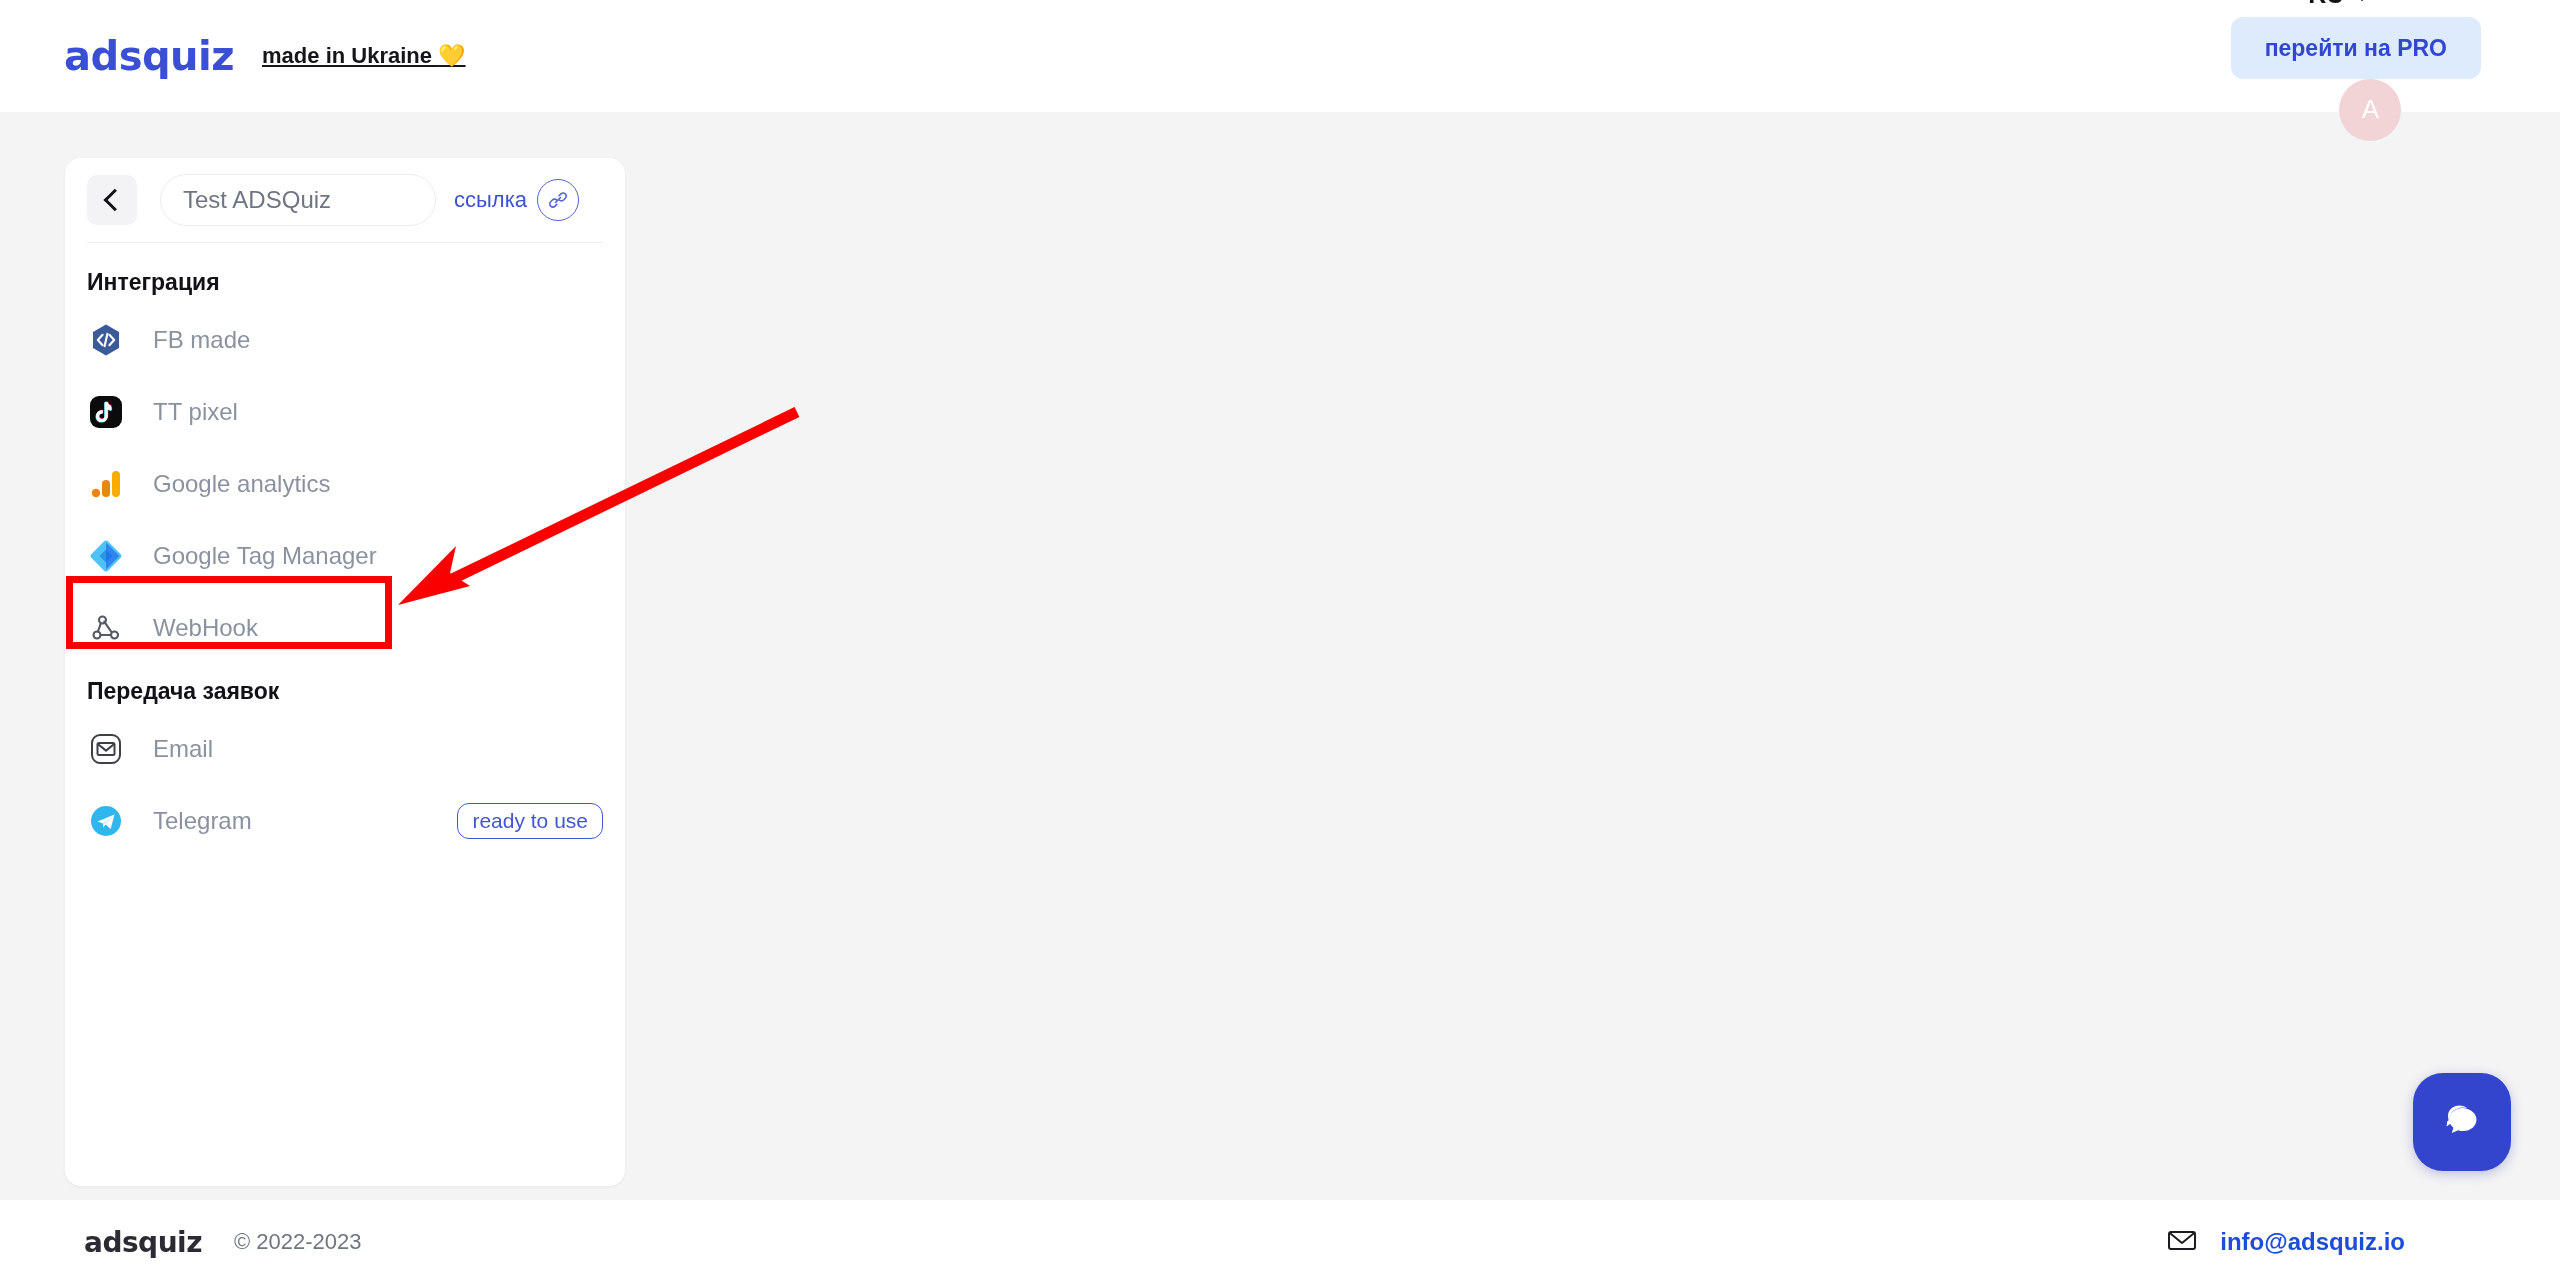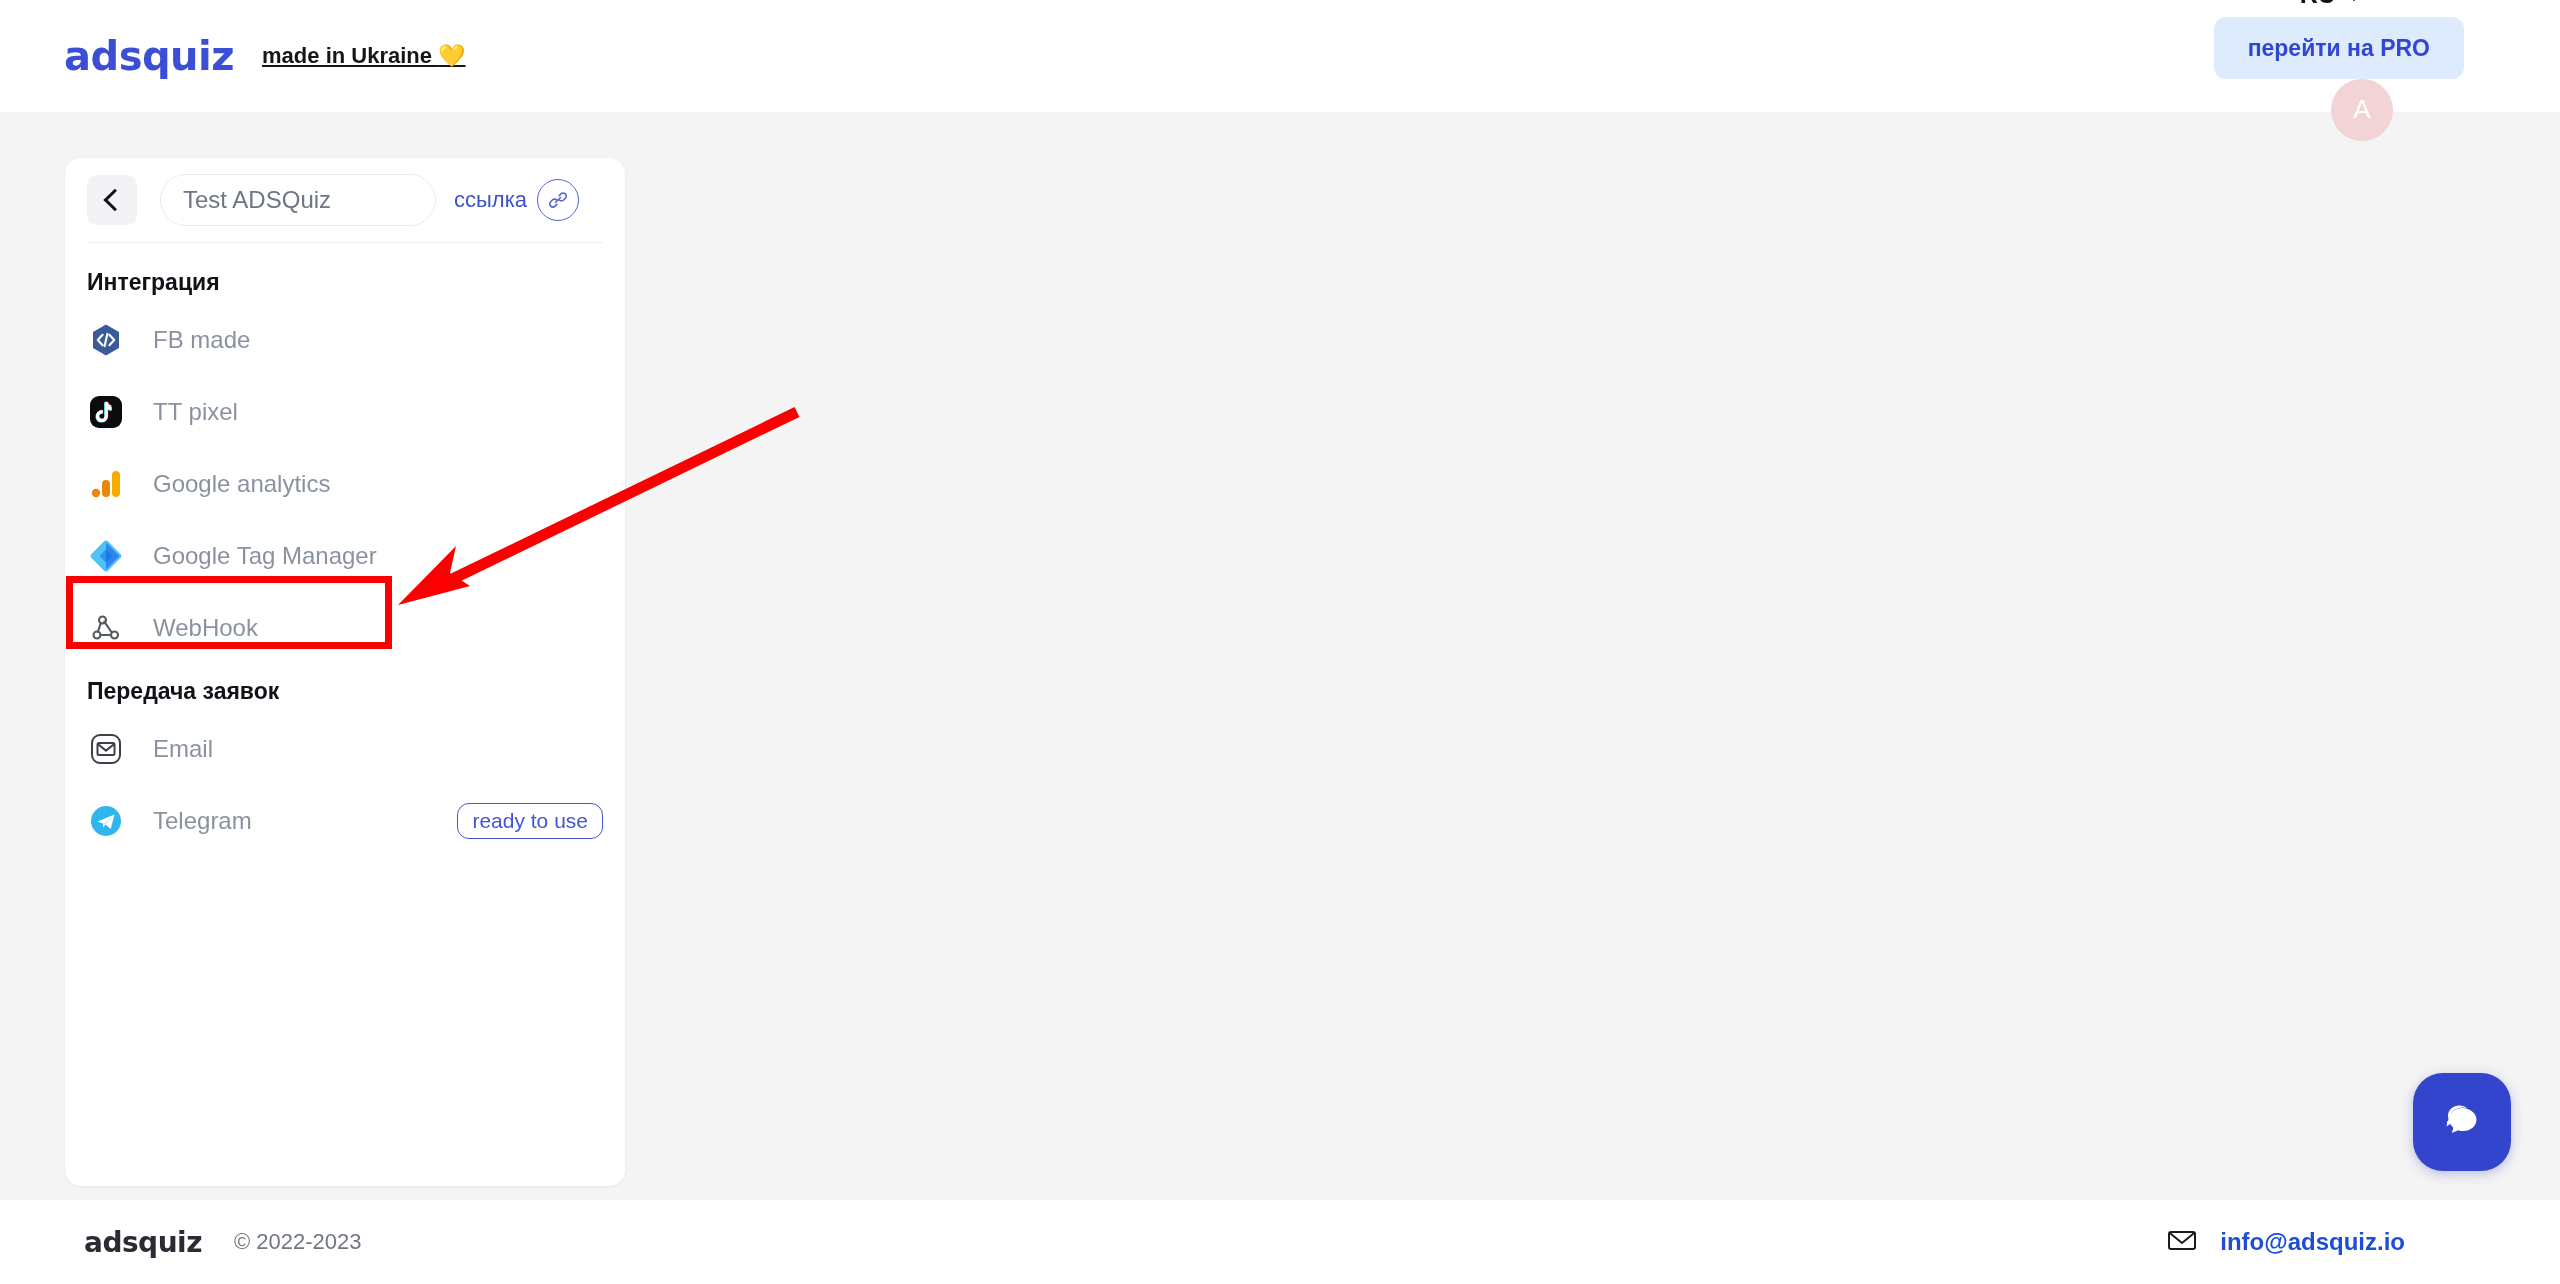--- a/index.html
+++ b/index.html
@@ -82,21 +82,21 @@
     color: #3146d3;
     border: none;
     border-radius: 12px;
     font-size: 23px;
     font-weight: 700;
     padding: 0 34px;
     height: 62px;
     line-height: 62px;
     cursor: pointer;
     font-family: "Liberation Sans", sans-serif;
-    margin-right: 46px;
+    margin-right: 29px;
     white-space: nowrap;
   }
   .avatar {
     width: 62px; height: 62px;
     border-radius: 50%;
     background: #f2d3d6;
     color: #ffffff;
     font-size: 26px;
     display: flex;
     align-items: center;

